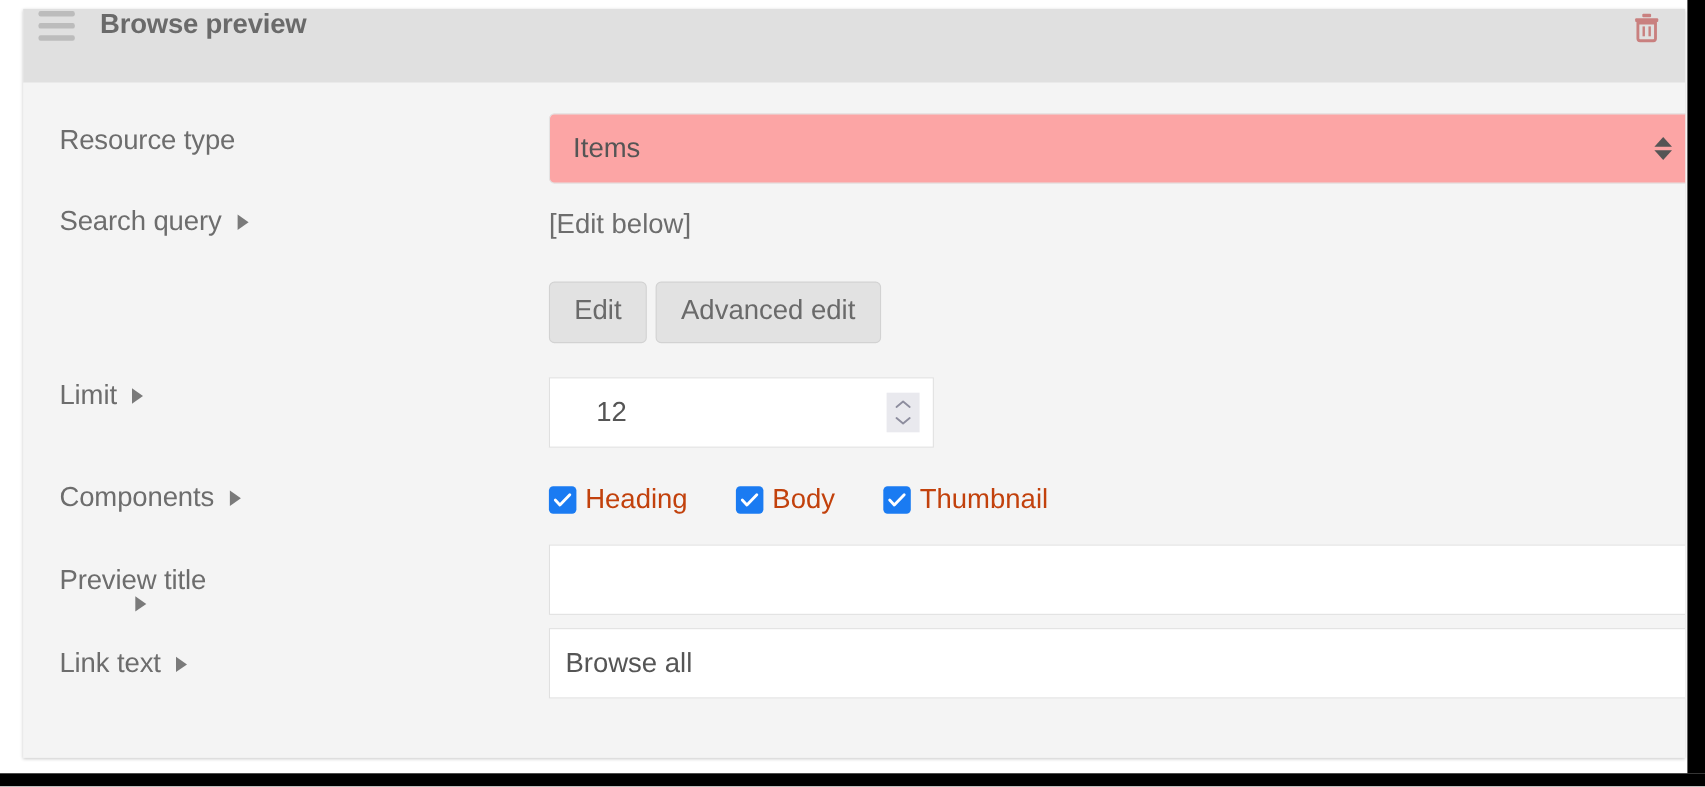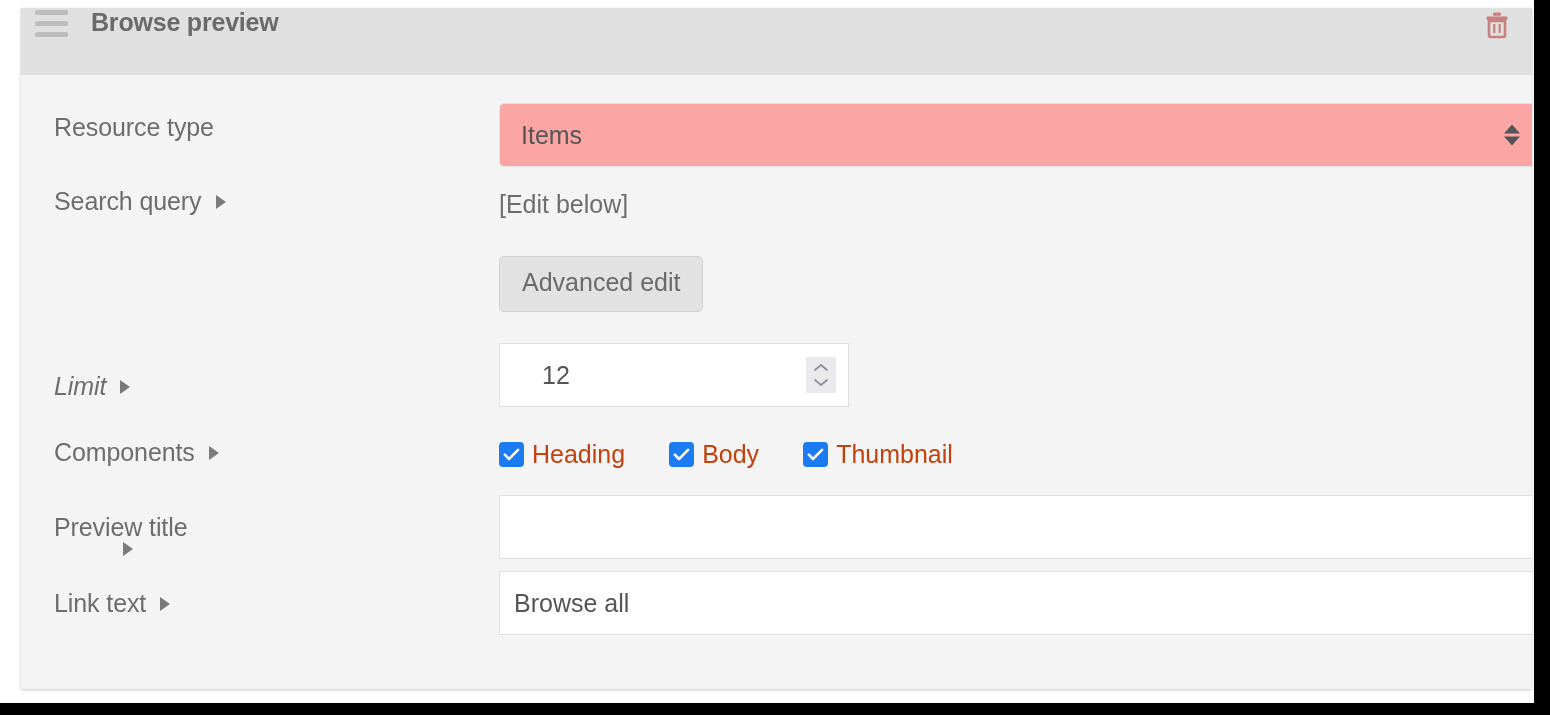--- a/index.html
+++ b/index.html
@@ -320,27 +320,28 @@
           <span class="expand-tri"></span>
         </div>
         <div class="field-control" style="top:3px;">
           <div class="static-value">[Edit below]</div>
         </div>
       </div>
 
       <div class="field-row" style="top:181px;">
         <div class="field-control">
           <div class="btn-row">
+            <button class="btn">Edit</button>
             <button class="btn">Advanced edit</button>
           </div>
         </div>
       </div>
 
       <div class="field-row" style="top:268px;">
-        <div class="field-label" style="top:29px;font-style:italic;">
+        <div class="field-label" style="top:2px;">
           <span>Limit</span>
           <span class="expand-tri"></span>
         </div>
         <div class="field-control">
           <div class="number-wrap">
             <input class="number-value" type="text" value="12" style="">
             <span class="stepper">
               <svg width="18" height="10" viewBox="0 0 18 10">
                 <path d="M3 7 L9 2 L15 7" fill="none" stroke="#8d8d9e" stroke-width="1.7" stroke-linecap="round" stroke-linejoin="round"></path>
               </svg>

